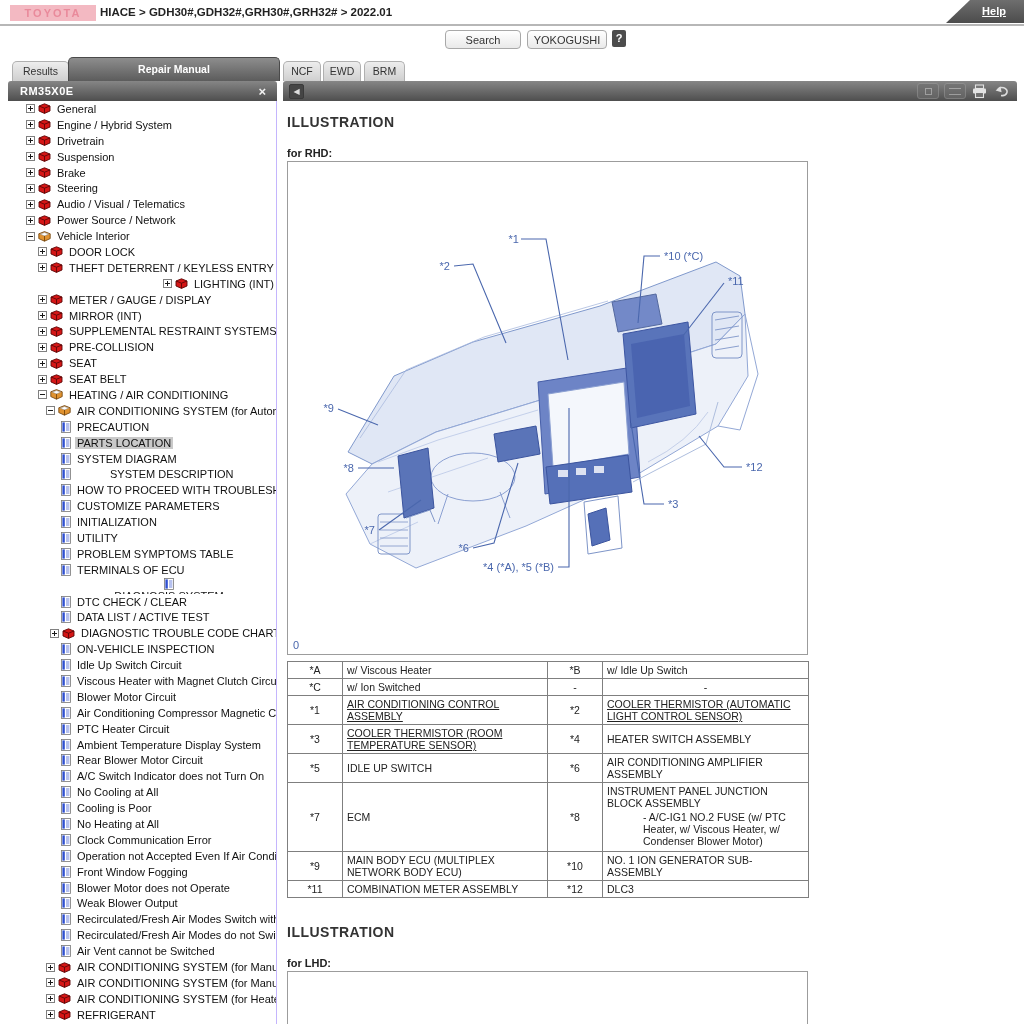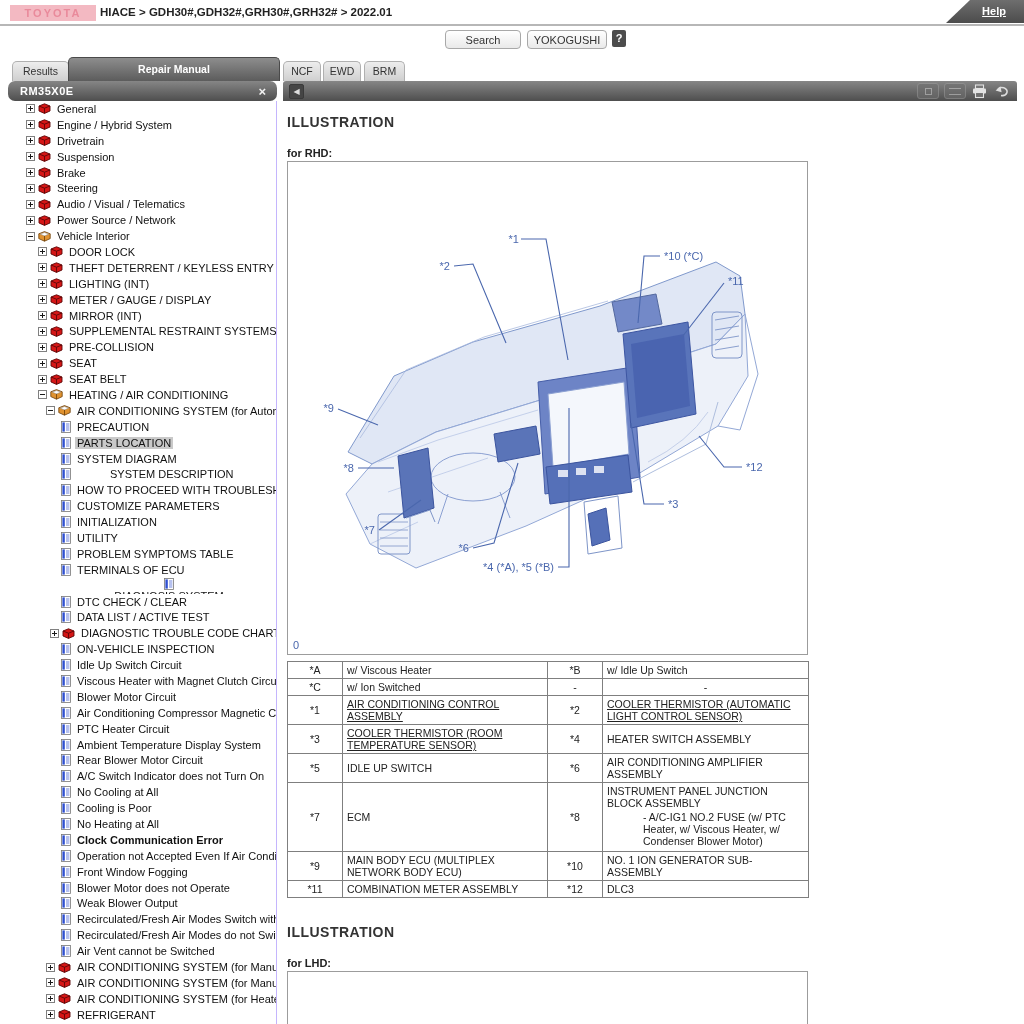--- a/index.html
+++ b/index.html
@@ -41,21 +41,21 @@
   .tab-rm { left:68px; width:212px; height:24px; line-height:23px; background:linear-gradient(#8d8d8d,#5c5c5c);
     border-color:#4a4a4a; color:#fff; font-weight:bold; z-index:2; }
   .tab-ncf { left:283px; width:38px; height:20px; line-height:19px; }
   .tab-ewd { left:323px; width:38px; height:20px; line-height:19px; }
   .tab-brm { left:364px; width:41px; height:20px; line-height:19px; }
 
   
   .bars { display:flex; padding:0 7px 0 8px; gap:6px; height:20px; }
   .bar { background:linear-gradient(#868686,#4e4e4e); border-radius:3px 3px 0 0; display:flex;
     align-items:center; color:#fff; }
-  .bar-left { width:269px; padding:0 8px 0 12px;border-radius:7px; }
+  .bar-left { width:269px; padding:0 8px 0 12px; }
   .bar-right { flex:1; padding:0 6px; }
   .bar-title { font-size:11px; font-weight:bold; letter-spacing:0.5px; flex:1; }
   .bar-close { font-size:13px; font-weight:bold; color:#f2f2f2; cursor:pointer; padding:0 3px; }
   .collapse-btn { width:15px; height:15px; background:#454545; border:1px solid #3a3a3a; border-radius:2px;
     color:#ddd; font-size:8px; text-align:center; line-height:14px; cursor:pointer; }
   .bar-spacer { flex:1; }
   .tool-btn { display:flex; align-items:center; justify-content:center; cursor:pointer; margin-left:5px; }
   .tb-dis { width:22px; height:16px; border:1px solid #9b9b9b; border-radius:3px; background:#6f6f6f; opacity:.55; }
   .tb-dis .sq { width:7px; height:7px; border:1px solid #cfcfcf; }
   .tb-dis .lines { width:12px; height:7px; border-top:1px solid #cfcfcf; border-bottom:1px solid #cfcfcf; }
@@ -260,21 +260,21 @@
         <span class="exp plus"></span>
         <span class="tree-ic">
           <svg width="13" height="11" viewBox="0 0 13 11">
             <path d="M1,3 L6.5,0.8 L12,3 L12,8 L6.5,10.4 L1,8 Z" fill="#d51616" stroke="#5a0707" stroke-width="0.9"></path>
             <path d="M1,3 L6.5,5.2 L12,3" fill="none" stroke="#5a0707" stroke-width="0.9"></path>
             <path d="M6.5,5.2 L6.5,10.4" stroke="#5a0707" stroke-width="0.9"></path>
           </svg>
         </span>
         <span class="tree-lb">THEFT DETERRENT / KEYLESS ENTRY</span>
       </div>
-      <div class="tree-row" style="padding-left: 30px;">
+      <div class="tree-row" style="padding-left: 30px; justify-content: flex-end;">
         <span class="exp plus"></span>
         <span class="tree-ic">
           <svg width="13" height="11" viewBox="0 0 13 11">
             <path d="M1,3 L6.5,0.8 L12,3 L12,8 L6.5,10.4 L1,8 Z" fill="#d51616" stroke="#5a0707" stroke-width="0.9"></path>
             <path d="M1,3 L6.5,5.2 L12,3" fill="none" stroke="#5a0707" stroke-width="0.9"></path>
             <path d="M6.5,5.2 L6.5,10.4" stroke="#5a0707" stroke-width="0.9"></path>
           </svg>
         </span>
         <span class="tree-lb">LIGHTING (INT)</span>
       </div>
@@ -620,21 +620,21 @@
       <div class="tree-row" style="padding-left: 50px;">
         <span class="tree-ic">
           <svg width="10" height="12" viewBox="0 0 10 12">
             <rect x="0.5" y="0.5" width="9" height="11" fill="#fff" stroke="#777" stroke-width="0.8"></rect>
             <rect x="1.4" y="1.4" width="2.4" height="9.2" fill="#2e4fd0"></rect>
             <path d="M5,3 h3.4 M5,5 h3.4 M5,7 h3.4 M5,9 h3.4" stroke="#2e4fd0" stroke-width="0.7"></path>
           </svg>
         </span>
         <span class="tree-lb">No Heating at All</span>
       </div>
-      <div class="tree-row" style="padding-left: 50px; font-weight: bold;">
+      <div class="tree-row" style="padding-left: 50px;">
         <span class="tree-ic">
           <svg width="10" height="12" viewBox="0 0 10 12">
             <rect x="0.5" y="0.5" width="9" height="11" fill="#fff" stroke="#777" stroke-width="0.8"></rect>
             <rect x="1.4" y="1.4" width="2.4" height="9.2" fill="#2e4fd0"></rect>
             <path d="M5,3 h3.4 M5,5 h3.4 M5,7 h3.4 M5,9 h3.4" stroke="#2e4fd0" stroke-width="0.7"></path>
           </svg>
         </span>
         <span class="tree-lb">Clock Communication Error</span>
       </div>
       <div class="tree-row" style="padding-left: 50px;">

